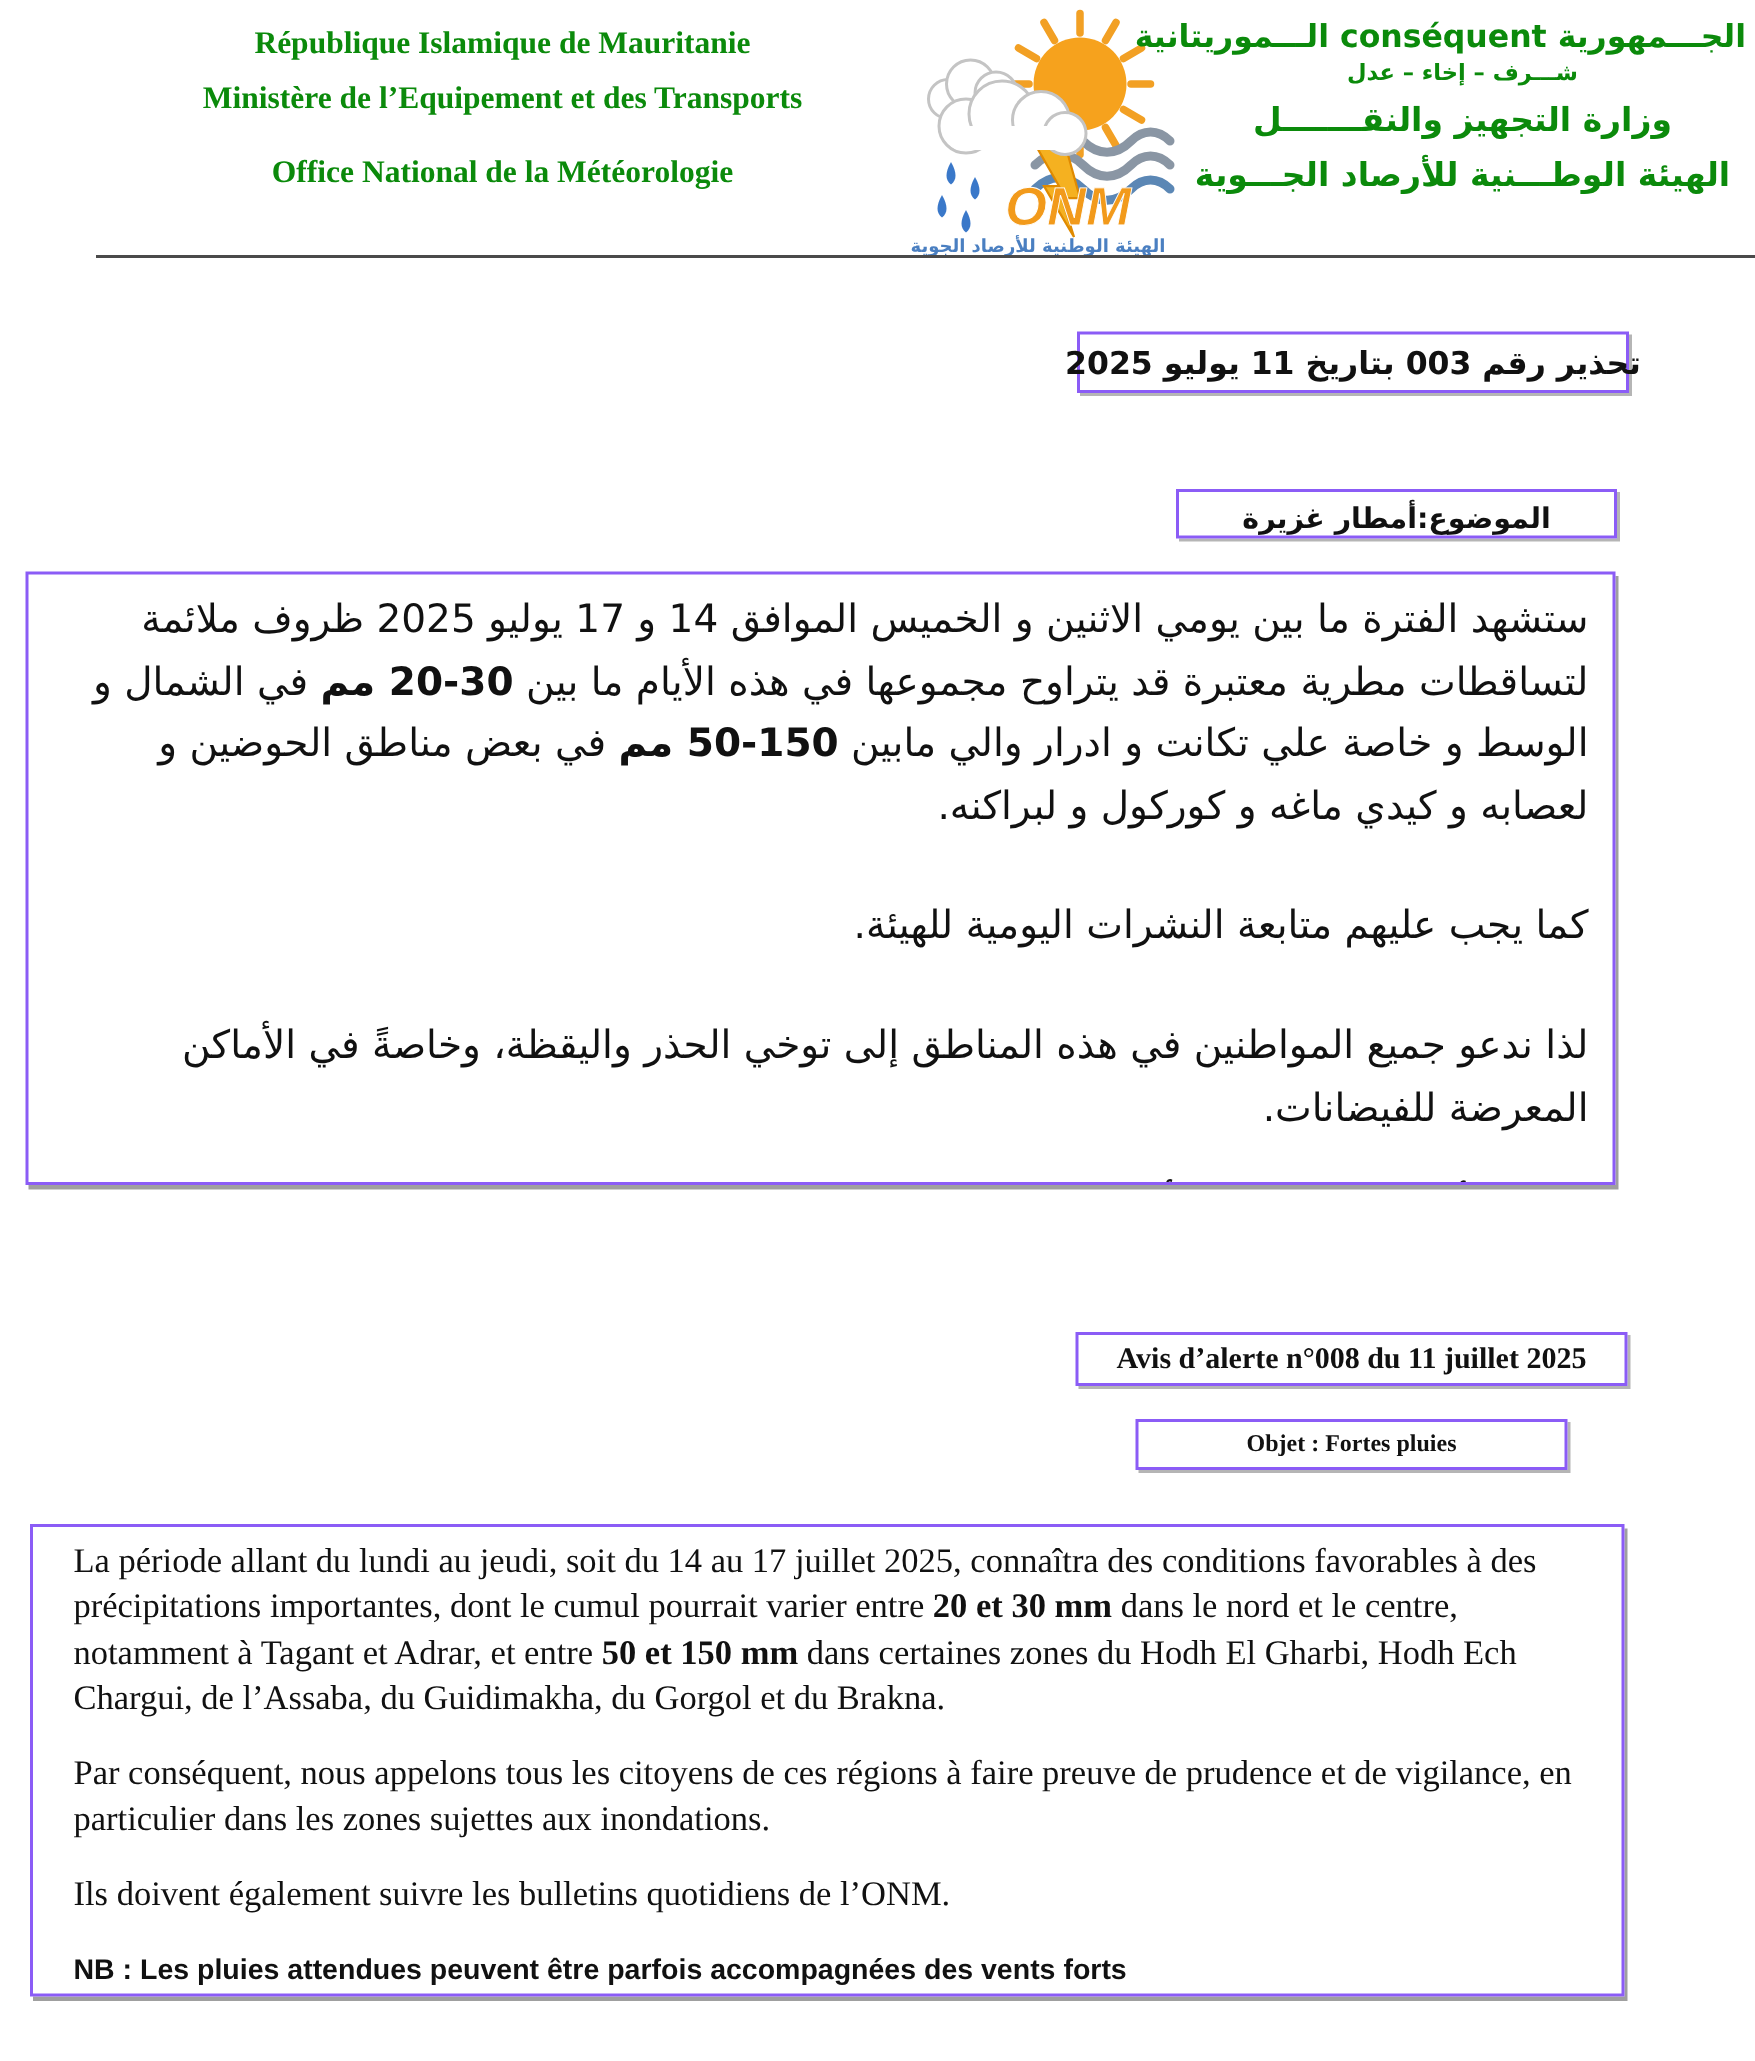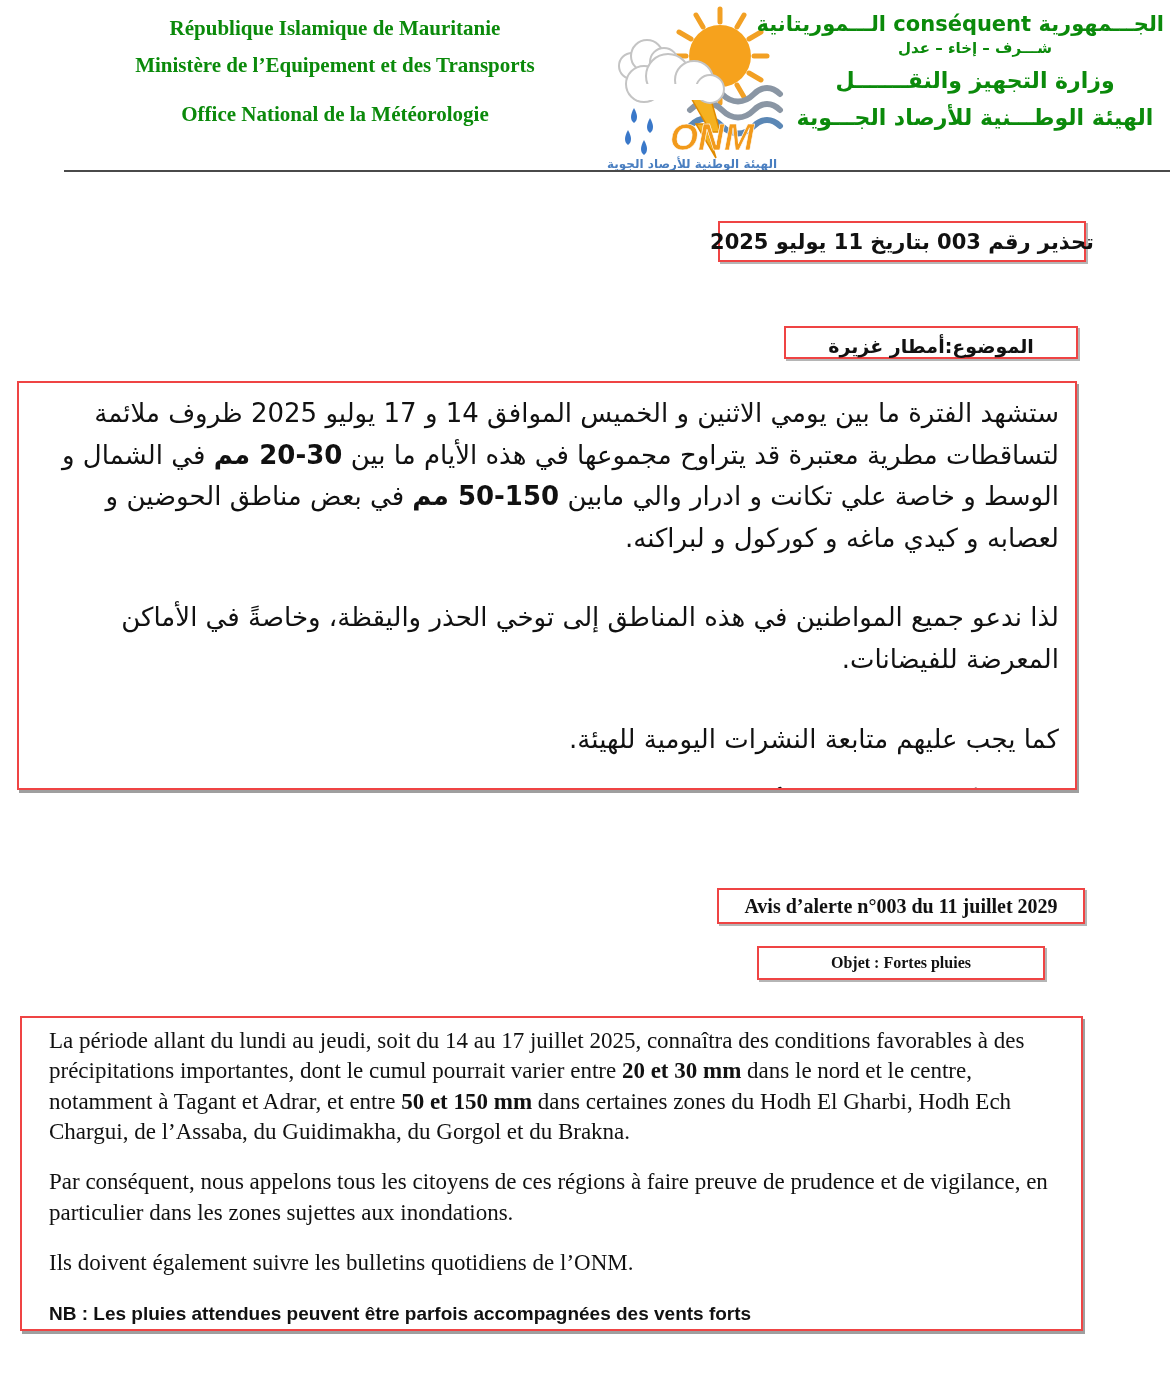--- a/index.html
+++ b/index.html
@@ -23,21 +23,21 @@
     font-family:"DejaVu Sans",sans-serif;white-space:nowrap;
   }
   .hdr-ar p{margin:0;}
   .hdr-ar .a1{font-size:21px;margin-bottom:3px;}
   .hdr-ar .a2{font-size:15px;margin-bottom:11px;}
   .hdr-ar .a3{font-size:22px;margin-bottom:12px;}
   .hdr-ar .a4{font-size:22px;}
   .logo{position:absolute;left:592px;top:4px;width:200px;height:168px;}
   .rule{position:absolute;left:64px;right:0;top:170px;border-top:2px solid #4a4a4a;height:0;}
   
-  .bx{border:2px solid #ef4444;background:#fff;box-sizing:border-box;}
+  .bx{border:2px solid #8b5cf6;background:#fff;box-sizing:border-box;}
   .titlebox{
     position:absolute;display:flex;align-items:center;justify-content:center;
     font-weight:bold;white-space:nowrap;box-shadow:2px 2px 0 #b5b5b5;
   }
   .bx-warn{left:718px;top:221px;width:368px;height:41px;
     direction:rtl;font-family:"DejaVu Sans",sans-serif;font-size:21px;}
   .bx-subj{left:784px;top:326px;width:294px;height:33px;
     direction:rtl;font-family:"DejaVu Sans",sans-serif;font-size:19px;align-items:flex-end;}
   .bx-avis{left:717px;top:888px;width:368px;height:36px;
     font-family:"Liberation Serif",serif;font-size:20px;}
@@ -137,27 +137,27 @@
   <div class="bx titlebox bx-warn">
     <span>تحذير رقم 003 بتاريخ 11 يوليو 2025</span>
   </div>
 
   <div class="bx titlebox bx-subj">
     <span>الموضوع:أمطار غزيرة</span>
   </div>
 
   <div class="bx bx-ar">
     <p><span>ستشهد الفترة ما بين يومي الاثنين و الخميس الموافق 14 و 17 يوليو 2025 ظروف ملائمة لتساقطات مطرية معتبرة قد يتراوح مجموعها في هذه الأيام ما بين </span><b>30-20 مم</b><span> في الشمال و الوسط و خاصة علي تكانت و ادرار والي مابين </span><b>150-50 مم</b><span> في بعض مناطق الحوضين و لعصابه و كيدي ماغه و كوركول و لبراكنه.</span></p>
+    <p class="gap">كما يجب عليهم متابعة النشرات اليومية للهيئة.</p>
     <p class="gap">لذا ندعو جميع المواطنين في هذه المناطق إلى توخي الحذر واليقظة، وخاصةً في الأماكن المعرضة للفيضانات.</p>
-    <p class="gap">كما يجب عليهم متابعة النشرات اليومية للهيئة.</p>
     <p class="note">ملاحظة: الأمطار المتوقعة قد تكون أحيانا مصحوبة برياح قوية</p>
   </div>
 
   <div class="bx titlebox bx-avis">
-    <span>Avis d’alerte n°003 du 11 juillet 2029</span>
+    <span>Avis d’alerte n°008 du 11 juillet 2025</span>
   </div>
 
   <div class="bx titlebox bx-objet">
     <span>Objet : Fortes pluies</span>
   </div>
 
   <div class="bx bx-fr">
     <p><span>La période allant du lundi au jeudi, soit du 14 au 17 juillet 2025, connaîtra des conditions favorables à des précipitations importantes, dont le cumul pourrait varier entre </span><b>20 et 30 mm</b><span> dans le nord et le centre, notamment à Tagant et Adrar, et entre </span><b>50 et 150 mm</b><span> dans certaines zones du Hodh El Gharbi, Hodh Ech Chargui, de l’Assaba, du Guidimakha, du Gorgol et du Brakna.</span></p>
     <p class="gap">Par conséquent, nous appelons tous les citoyens de ces régions à faire preuve de prudence et de vigilance, en particulier dans les zones sujettes aux inondations.</p>
     <p class="gap">Ils doivent également suivre les bulletins quotidiens de l’ONM.</p>

